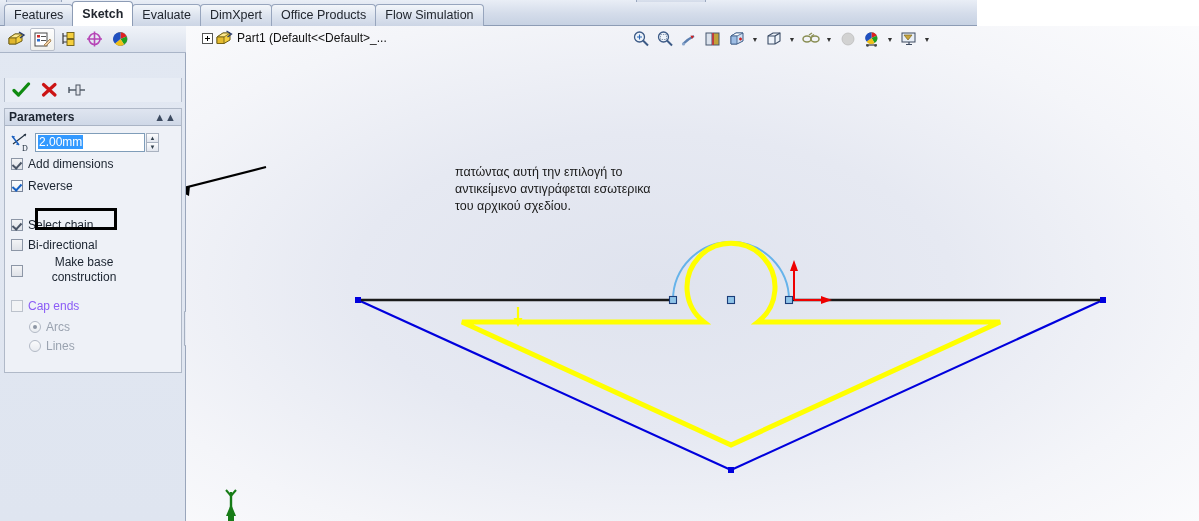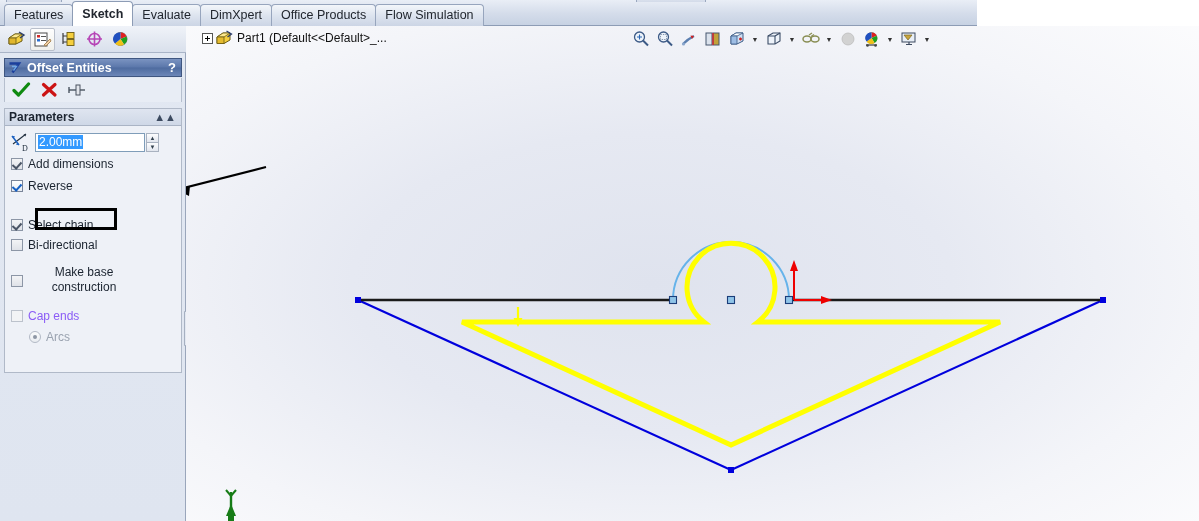--- a/index.html
+++ b/index.html
@@ -382,30 +382,20 @@
         <svg width="19" height="18" viewBox="0 0 19 18">
           <circle cx="9.5" cy="9" r="6.5" fill="#e8e8e8" stroke="#555" stroke-width="0.8"></circle>
           <path d="M9.5 9 L9.5 2.5 A6.5 6.5 0 0 1 15.5 6.6 Z" fill="#e02020"></path>
           <path d="M9.5 9 L15.5 6.6 A6.5 6.5 0 0 1 13 14.5 Z" fill="#1f9f1f"></path>
           <path d="M9.5 9 L13 14.5 A6.5 6.5 0 0 1 4 13.5 Z" fill="#f0c018"></path>
           <path d="M9.5 9 L4 13.5 A6.5 6.5 0 0 1 9.5 2.5 Z" fill="#2050c0"></path>
         </svg>
       </div>
     </div>
 
-    <div class="pm-header">
-      <span class="pmicon">
-        <svg width="15" height="14" viewBox="0 0 15 14">
-          <path d="M1.5 2.5 L11 2.5 L4.5 11.5" fill="none" stroke="#1b3f9c" stroke-width="2.4"></path>
-          <path d="M4 5.5 L8.5 5.5 L5.5 9.5" fill="none" stroke="#6fa8e6" stroke-width="1.3"></path>
-        </svg>
-      </span>
-      <span>Offset Entities</span>
-      <span class="pmq">?</span>
-    </div>
 
     <div class="pm-accept">
       <div class="abtn">
         <svg width="19" height="16" viewBox="0 0 19 16">
           <path d="M2 8.5 L6.5 13 L16.5 2" fill="none" stroke="#0f8a10" stroke-width="3.2" stroke-linecap="round" stroke-linejoin="round"></path>
         </svg>
       </div>
       <div class="abtn">
         <svg width="19" height="16" viewBox="0 0 19 16">
           <path d="M3.5 2.5 L15 13 M15 2.5 L3.5 13" fill="none" stroke="#cc1414" stroke-width="3.2" stroke-linecap="round"></path>
@@ -456,31 +446,35 @@
         <span>Reverse</span>
       </div>
       <div class="chk-row" style="margin-top:22px;">
         <span class="cbox grey checked"></span>
         <span>Select chain</span>
       </div>
       <div class="chk-row" style="margin-top:3px;">
         <span class="cbox grey"></span>
         <span>Bi-directional</span>
       </div>
-      <div class="chk-row" style="margin-top:10px; align-items:center;">
+      <div class="chk-row" style="align-items:center;">
         <span class="cbox grey"></span>
         <span style="width:112px; display:inline-block;">Make base construction</span>
       </div>
       <div class="chk-row dis" style="margin-top:12px;">
         <span class="cbox dis"></span>
         <span>Cap ends</span>
       </div>
       <div class="radio-row" style="margin-top:4px;">
         <span class="rbox checked"></span>
         <span>Arcs</span>
+      </div>
+      <div class="radio-row" style="margin-top:3px;">
+        <span class="rbox"></span>
+        <span>Lines</span>
       </div>
     </div>
 
     <div class="hl-box"></div>
 
     <div class="splitter">
       <i></i>
       <i></i>
       <i></i>
     </div>
@@ -576,20 +570,21 @@
       <div class="vbtn">
         <svg width="20" height="18" viewBox="0 0 20 18">
           <rect x="3" y="3" width="13" height="9" fill="#e8eef6" stroke="#3c4a60" stroke-width="1"></rect>
           <path d="M7 14.5 L13 14.5 M10 12 L10 14.5" stroke="#3c4a60" stroke-width="1.2"></path>
           <path d="M5 5 L13 5 L9 10 Z" fill="#c8a53c" stroke="#7a6420" stroke-width="0.7"></path>
         </svg>
       </div>
       <div class="vcaret">▼</div>
     </div>
 
+    <div class="annot">πατώντας αυτή την επιλογή το αντικείμενο αντιγράφεται εσωτερικα του αρχικού σχεδίου.</div>
 
     <svg class="svgwrap" viewBox="0 0 1013 495">
 
       <g>
         <path d="M80 141 L-10 164" stroke="#000000" stroke-width="2.1" fill="none"></path>
         <path d="M-10 164 L4 160 L3 170 Z" fill="#000000"></path>
       </g>
 
       <g>
         <path d="M172 274 L545 444" stroke="#0000dd" stroke-width="2.1" fill="none"></path>

